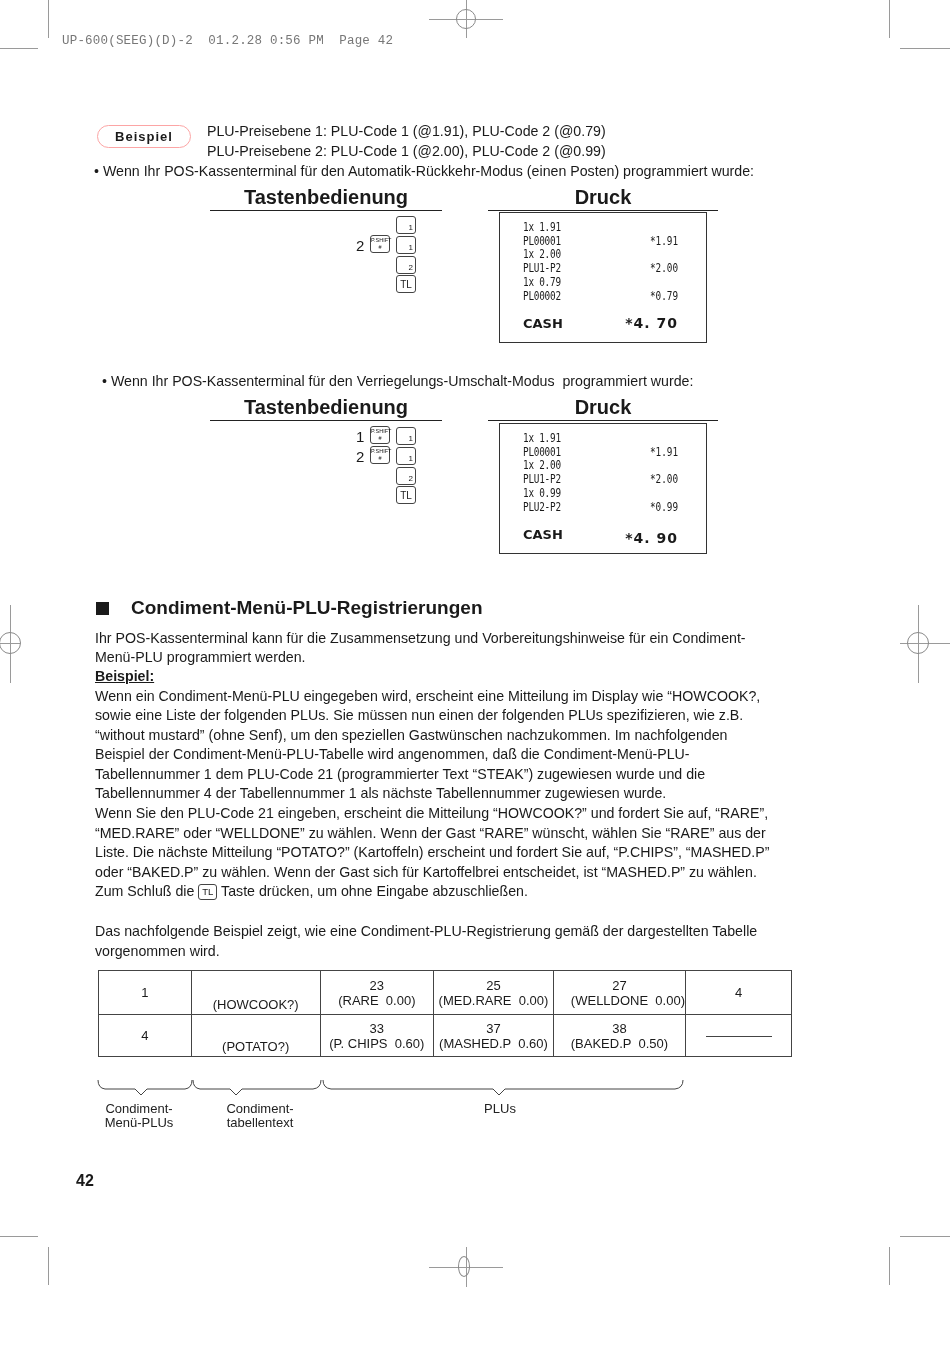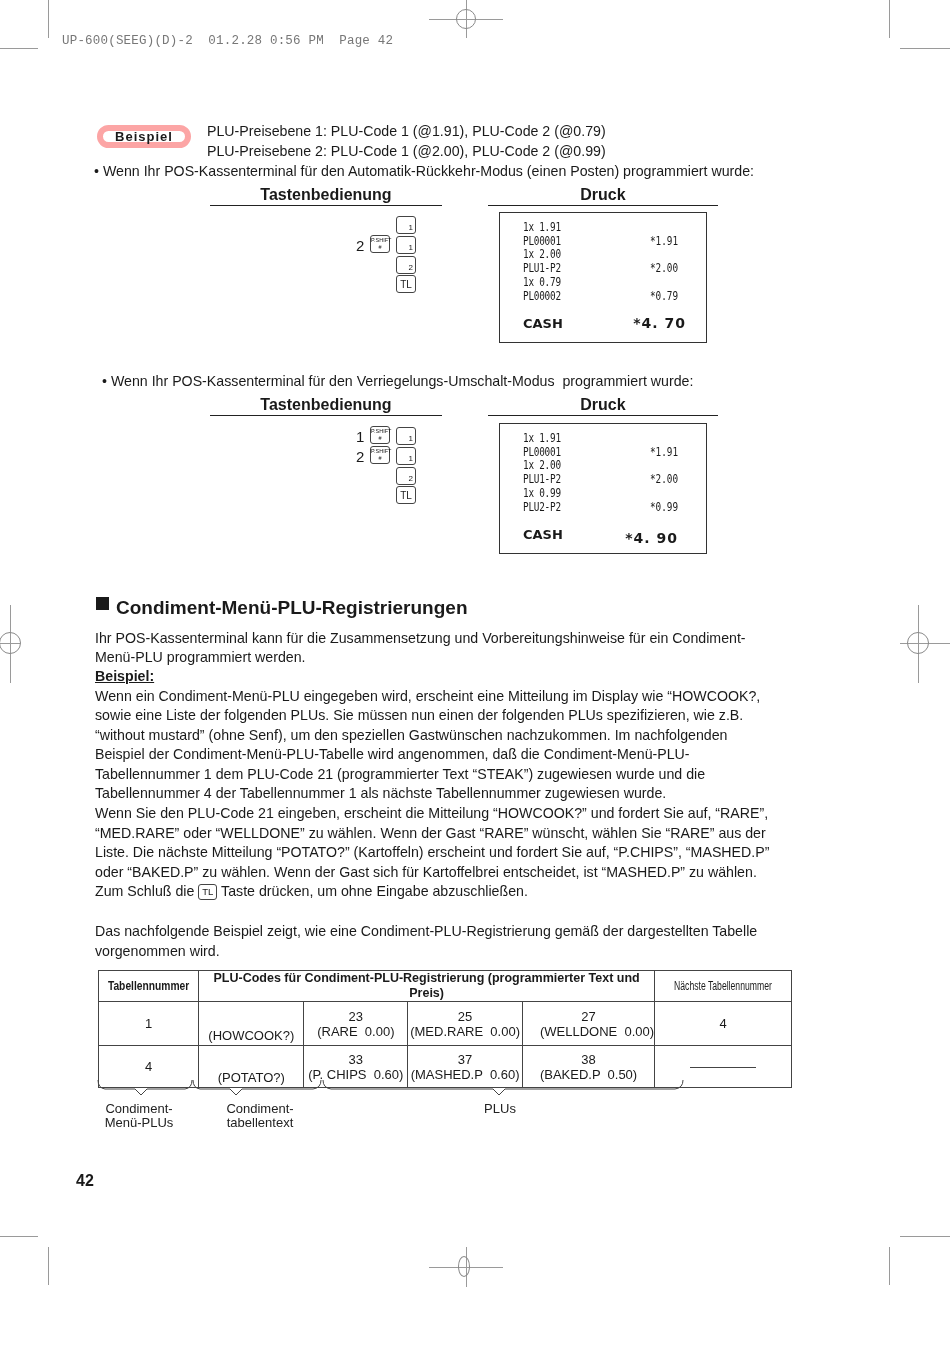--- a/index.html
+++ b/index.html
@@ -7,23 +7,23 @@
   body { position: relative; overflow: hidden; font-family: "Liberation Sans", sans-serif; color: #1a1a1a; }
   .abs { position: absolute; }
 
   
   .hline { position: absolute; height: 1px; background: #9a9a9a; }
   .vline { position: absolute; width: 1px; background: #9a9a9a; }
   .regcircle { position: absolute; border: 1px solid #8a8a8a; border-radius: 50%; }
 
   .slug { font-family: "Liberation Mono", monospace; font-size: 12.5px; color: #777; letter-spacing: 0.2px; }
 
-  .beispiel-pill { border: 6px solid #fca5a5; border-radius: 12px; font-weight: bold; font-size: 13px; letter-spacing: 1px; display:flex; align-items:center; justify-content:center; }
+  .beispiel-pill { border: 1px solid #fca5a5; border-radius: 12px; font-weight: bold; font-size: 13px; letter-spacing: 1px; display:flex; align-items:center; justify-content:center; }
   .txt { font-size: 14.2px; line-height: 19.6px; white-space: nowrap; }
-  .col-head { font-weight: bold; font-size: 16px; text-align: center; border-bottom: 1px solid #222; padding-bottom: 1px; }
+  .col-head { font-weight: bold; font-size: 20px; text-align: center; border-bottom: 1px solid #222; padding-bottom: 1px; }
 
   
   .key { position: absolute; width: 20px; height: 18px; border: 1px solid #444; border-radius: 3px; background:#fff; }
   .key .kl { position: absolute; right: 2px; bottom: 1px; font-size: 8px; }
   .key.tl { display:flex; align-items:center; justify-content:center; font-size: 10px; }
   .key.tl .kl2 { font-size: 10px; }
   .key.pshift { font-size: 5.5px; text-align:center; line-height: 7px; padding-top:1px; }
   .num-label { position: absolute; font-size: 15px; }
 
   
@@ -111,21 +111,21 @@
   <div class="rline" style="left:23px; top:8px;">1x 1.91</div>
   <div class="rline" style="left:23px; top:22px;">PL00001</div>
   <div class="ramt" style="right:28px; top:22px;">*1.91</div>
   <div class="rline" style="left:23px; top:35px;">1x 2.00</div>
   <div class="rline" style="left:23px; top:49px;">PLU1-P2</div>
   <div class="ramt" style="right:28px; top:49px;">*2.00</div>
   <div class="rline" style="left:23px; top:63px;">1x 0.79</div>
   <div class="rline" style="left:23px; top:77px;">PL00002</div>
   <div class="ramt" style="right:28px; top:77px;">*0.79</div>
   <div class="rcash" style="left:23px; top:103px;">CASH</div>
-  <div class="rtotal" style="right:20px; top:102px;">*4. 70</div>
+  <div class="rtotal" style="right:28px; top:102px;">*4. 70</div>
 </div>
 
 <div class="abs txt" style="left:102px; top:372px; white-space:pre;">• Wenn Ihr POS-Kassenterminal für den Verriegelungs-Umschalt-Modus  programmiert wurde:</div>
 <div class="abs col-head" style="left:210px; top:396px; width:232px;">Tastenbedienung</div>
 <div class="abs col-head" style="left:488px; top:396px; width:230px;">Druck</div>
 
 <div>
   <div class="num-label" style="left:356px; top:428px;">1</div>
   <div class="key pshift" style="left:370px; top:426px;">
     <div>P.SHIFT</div>
@@ -157,21 +157,21 @@
   <div class="rline" style="left:23px; top:35px;">1x 2.00</div>
   <div class="rline" style="left:23px; top:49px;">PLU1-P2</div>
   <div class="ramt" style="right:28px; top:49px;">*2.00</div>
   <div class="rline" style="left:23px; top:63px;">1x 0.99</div>
   <div class="rline" style="left:23px; top:77px;">PLU2-P2</div>
   <div class="ramt" style="right:28px; top:77px;">*0.99</div>
   <div class="rcash" style="left:23px; top:103px;">CASH</div>
   <div class="rtotal" style="right:28px; top:106px;">*4. 90</div>
 </div>
 
-<div class="abs" style="left:96px; top:597px; display:flex; align-items:flex-start; gap:7px;">
+<div class="abs" style="left:96px; top:597px; display:flex; align-items:center; gap:22px;">
   <span class="square"></span>
   <span class="section-title">Condiment-Menü-PLU-Registrierungen</span>
 </div>
 
 <div class="abs txt" style="left:95px; top:629px;">Ihr POS-Kassenterminal kann für die Zusammensetzung und Vorbereitungshinweise für ein Condiment-</div>
 <div class="abs txt" style="left:95px; top:648px;">Menü-PLU programmiert werden.</div>
 <div class="abs txt" style="left:95px; top:667px; font-weight:bold;text-decoration:underline;">Beispiel:</div>
 
 <div class="abs txt" style="left:95px; top:687px;">Wenn ein Condiment-Menü-PLU eingegeben wird, erscheint eine Mitteilung im Display wie “HOWCOOK?,</div>
 <div class="abs txt" style="left:95px; top:706px;">sowie eine Liste der folgenden PLUs. Sie müssen nun einen der folgenden PLUs spezifizieren, wie z.B.</div>
@@ -195,25 +195,20 @@
 <table class="cond" style="left:98px; top:970px; width:694px;">
   <colgroup>
     <col style="width:95px">
       <col style="width:130px">
       <col style="width:114px">
       <col style="width:120px">
       <col style="width:128px">
       <col style="width:107px">
   </colgroup>
   <tbody>
-      <tr>
-    <th><span class="narrow">Tabellennummer</span></th>
-    <th colspan="4">PLU-Codes für Condiment-PLU-Registrierung (programmierter Text und Preis)</th>
-    <th><span class="narrow2">Nächste Tabellennummer</span></th>
-  </tr>
   <tr style="height:44px;">
     <td>1</td>
     <td class="bot">(HOWCOOK?)</td>
     <td>
           <div>23</div>
           <div style="white-space:pre;">(RARE  0.00)</div>
         </td>
     <td>
           <div>25</div>
           <div style="white-space:pre;">(MED.RARE  0.00)</div>

